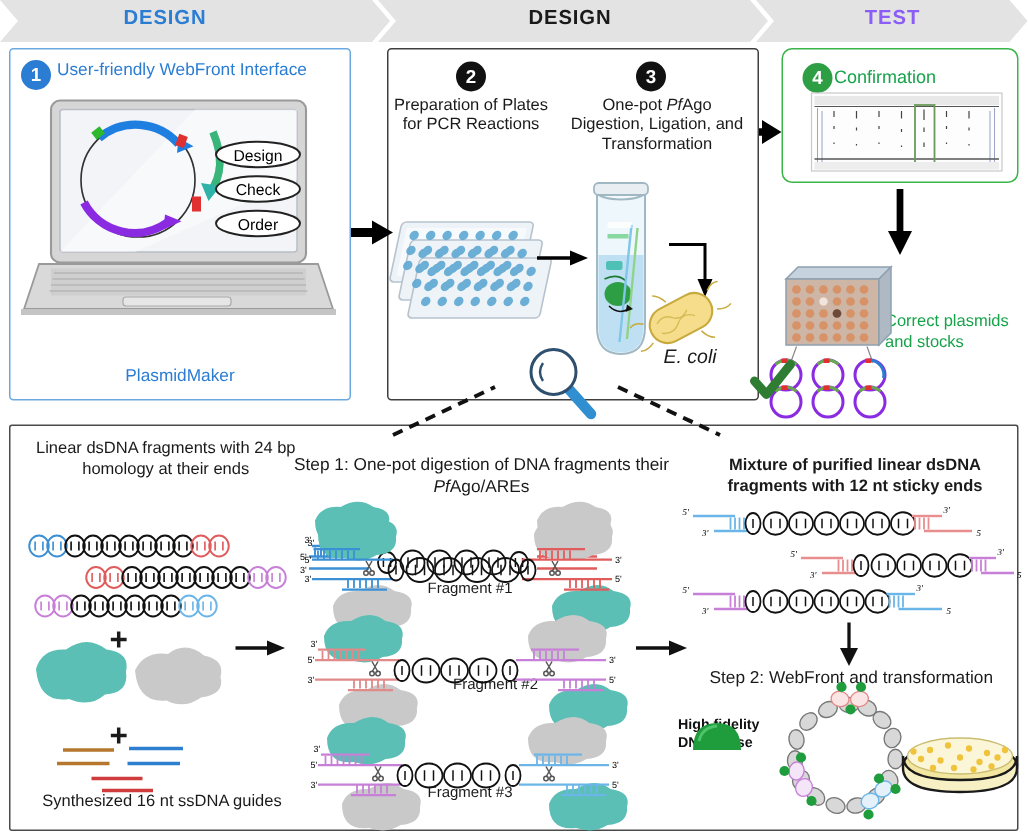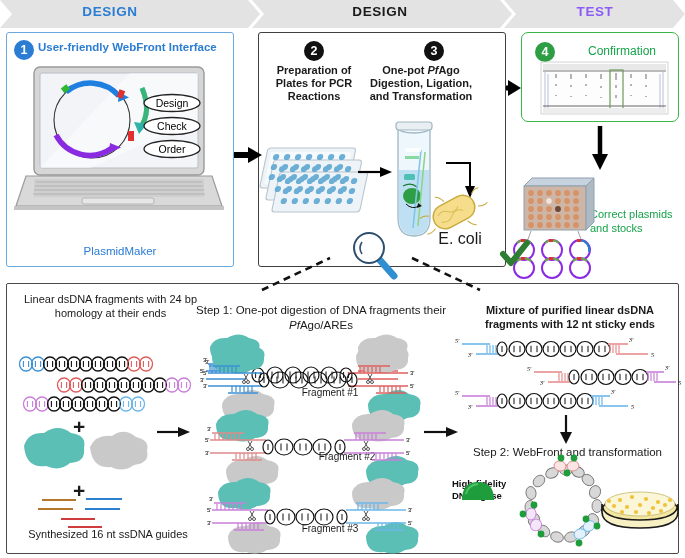--- a/index.html
+++ b/index.html
@@ -29,39 +29,39 @@
   .badge{position:absolute;width:20px;height:20px;border-radius:50%;
     color:#fff;font-size:12.5px;font-weight:bold;text-align:center;
     line-height:20px;}
   #badge1{left:14px;top:40px;background:#2b7cd3;}
   #badge2{left:304px;top:41px;background:#111;}
   #badge3{left:424px;top:41px;background:#111;}
   #badge4{left:535px;top:42px;background:#2e9e44;}
 
   .ttl{position:absolute;text-align:center;line-height:1.18;}
   #t-webfront{left:38px;top:41px;width:190px;font-size:11.5px;
-    font-weight:bold;color:#2b7cd3;text-align:left;}
+    font-weight:normal;color:#2b7cd3;text-align:left;}
   #t-plasmidmaker{left:6px;top:245px;width:228px;font-size:11.5px;
     color:#2b7cd3;}
-  #t-step2{left:262px;top:64px;width:104px;font-size:11px;font-weight:bold;}
-  #t-step3{left:359px;top:64px;width:124px;font-size:11px;font-weight:bold;}
+  #t-step2{left:262px;top:64px;width:104px;font-size:11px;}
+  #t-step3{left:376px;top:64px;width:124px;font-size:11px;}
   #t-conf{left:556px;top:44px;width:100px;font-size:12px;color:#16a34a;
-    font-weight:normal;text-align:right;}
-  #t-ecoli{left:430px;top:230px;width:60px;font-size:16px;}
+    font-weight:normal;text-align:left;}
+  #t-ecoli{left:430px;top:230px;width:60px;font-size:13px;font-style:italic;}
   #t-correct{left:590px;top:208px;width:92px;font-size:11px;color:#16a34a;
     line-height:1.25;text-align:left;}
   #t-linear{left:8px;top:292px;width:205px;font-size:11px;line-height:1.3;}
   #t-step1{left:180px;top:303px;width:282px;font-size:11.5px;line-height:1.3;}
   #t-mixture{left:460px;top:303px;width:220px;font-size:11px;line-height:1.3;font-weight:bold;}
   #t-step2b{left:455px;top:446px;width:225px;font-size:11.5px;}
   #t-guides{left:8px;top:528px;width:200px;font-size:11px;}
   #t-ligase{left:452px;top:478px;width:62px;font-size:9.5px;line-height:1.25;
     font-weight:bold;color:#111;text-align:left;}
 
-  .frag-lbl{position:absolute;font-size:10px;text-align:center;width:90px;}
+  .frag-lbl{position:absolute;font-size:10px;text-align:left;width:90px;}
   #fl1{left:285px;top:387px;}
   #fl2{left:302px;top:451px;}
   #fl3{left:285px;top:523px;}
 
   .prot-lbl{position:absolute;font-size:10px;font-style:italic;text-align:center;}
   #pl1{left:22px;top:452px;width:60px;}
   #pl2{left:92px;top:452px;width:56px;}
 
   .plus{position:absolute;font-size:21px;font-weight:bold;line-height:1;}
   #plus1{left:73px;top:416px;}

